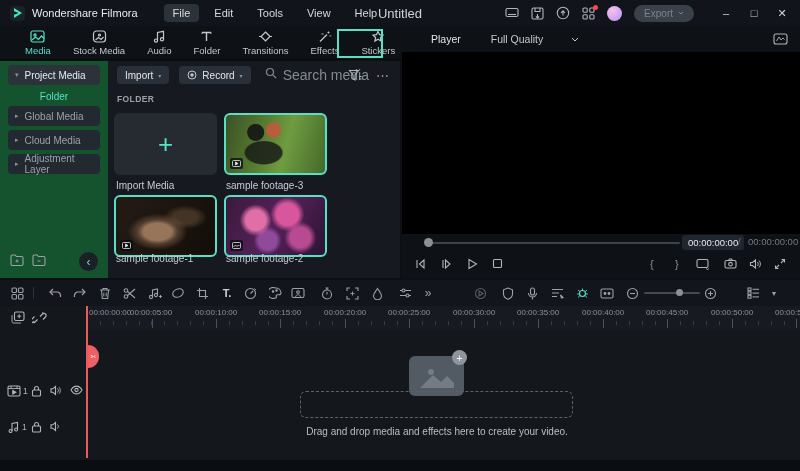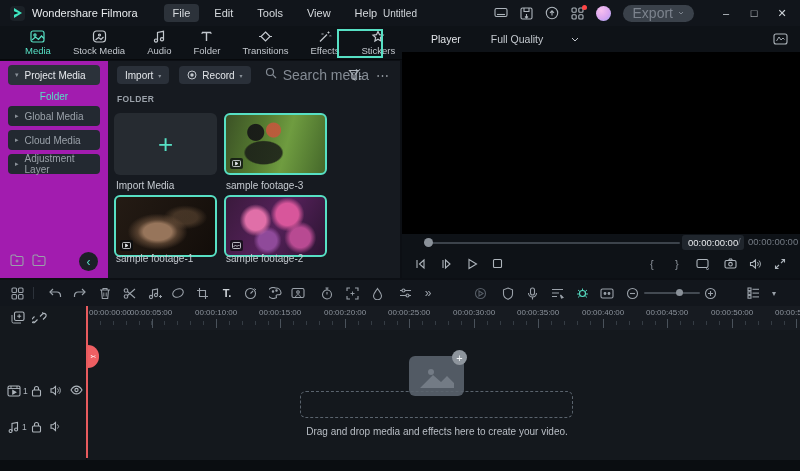--- a/index.html
+++ b/index.html
@@ -9,41 +9,41 @@
   svg { display:block; }
   .ic { display:inline-flex; align-items:center; justify-content:center; }
 
   
   .topbar { position:absolute; left:0; top:0; width:800px; height:26px; background:#11151b; display:flex; align-items:center; }
   .logo { width:15px; height:15px; margin-left:10px; border-radius:4px; background:#1b2127; display:flex; align-items:center; justify-content:center; }
   .brand { margin-left:7px; font-size:11px; color:#e8ebee; }
   .menu { display:flex; margin-left:26px; gap:6px; }
   .menu-item { padding:3px 9px; border-radius:4px; color:#d6dade; font-size:11px; cursor:default; }
   .menu-item.active { background:#2c323a; }
-  .title-center { position:absolute; left:0; right:0; text-align:center; font-size:10px; color:#cfd4d9; pointer-events:none; }
+  .title-center { position:absolute; left:0; right:0; text-align:center; font-size:13px; color:#cfd4d9; pointer-events:none; }
   .top-right { position:absolute; right:0; top:0; height:26px; display:flex; align-items:center; gap:12px; padding-right:8px; }
   .top-ic { position:relative; color:#aeb5bc; }
   .red-dot { position:absolute; top:-2px; right:-3px; width:5px; height:5px; border-radius:50%; background:#ff4545; }
   .avatar { width:15px; height:15px; border-radius:50%; background:radial-gradient(circle at 35% 30%, #f7c0ef, #d9a6f0 55%, #9fa8f5); }
-  .export-btn { height:17px; padding:0 10px; border-radius:9px; background:#3a414a; color:#7c838d; font-size:14px; display:flex; align-items:center; gap:5px; }
+  .export-btn { height:17px; padding:0 10px; border-radius:9px; background:#3a414a; color:#7c838d; font-size:10px; display:flex; align-items:center; gap:5px; }
   .win-controls { display:flex; gap:8px; margin-left:10px; }
   .win-btn { width:20px; text-align:center; color:#cfd4d9; font-size:11px; }
 
   
   .tabbar { position:absolute; left:0; top:26px; width:800px; height:34px; background:#0e1217; display:flex; align-items:center; padding-left:16px; gap:4px; border-bottom:1px solid #07090c; }
   .tab { display:flex; flex-direction:column; align-items:center; gap:2px; padding:3px 9px; color:#c3c8ce; }
   .tab .tlabel { font-size:9.5px; }
   .tab svg { stroke:#c3c8ce; }
   .tab.active { color:#57e0c4; }
   .tab.active svg { stroke:#57e0c4; }
   .hl-box { position:absolute; left:337px; top:3px; width:46px; height:29px; border:2px solid #57e0c4; pointer-events:none; }
 
   
   .media-panel { position:absolute; left:0; top:61px; width:400px; height:217px; background:#10141a; }
-  .msidebar { position:absolute; left:0; top:0; width:108px; height:217px; background:#a21caf; }
+  .msidebar { position:absolute; left:0; top:0; width:108px; height:217px; background:#14532d; }
   .side-btn { width:92px; margin:4px auto 0; height:20px; border-radius:4px; background:#232931; display:flex; align-items:center; gap:6px; padding:0 7px; color:#9aa1a9; font-size:10px; }
   .side-btn.expanded { background:#2b323a; color:#e7eaee; }
   .caret { font-size:7px; color:#8a9199; }
   .side-sub { text-align:center; margin-top:6px; margin-bottom:2px; font-size:10px; color:#57e0c4; }
   .msidebar-bottom { position:absolute; bottom:6px; left:0; width:108px; height:20px; }
   .fold-ic { position:absolute; top:2px; color:#9aa1a9; }
   .collapse-btn { position:absolute; right:10px; top:0; width:19px; height:19px; border-radius:50%; background:#1b2026; color:#57e0c4; font-size:12px; display:flex; align-items:center; justify-content:center; }
 
   .mcontent { position:absolute; left:108px; top:0; width:292px; height:217px; background:#161a20; }
   .mtoolbar { position:absolute; left:0; top:4px; width:292px; height:20px; display:flex; align-items:center; }

